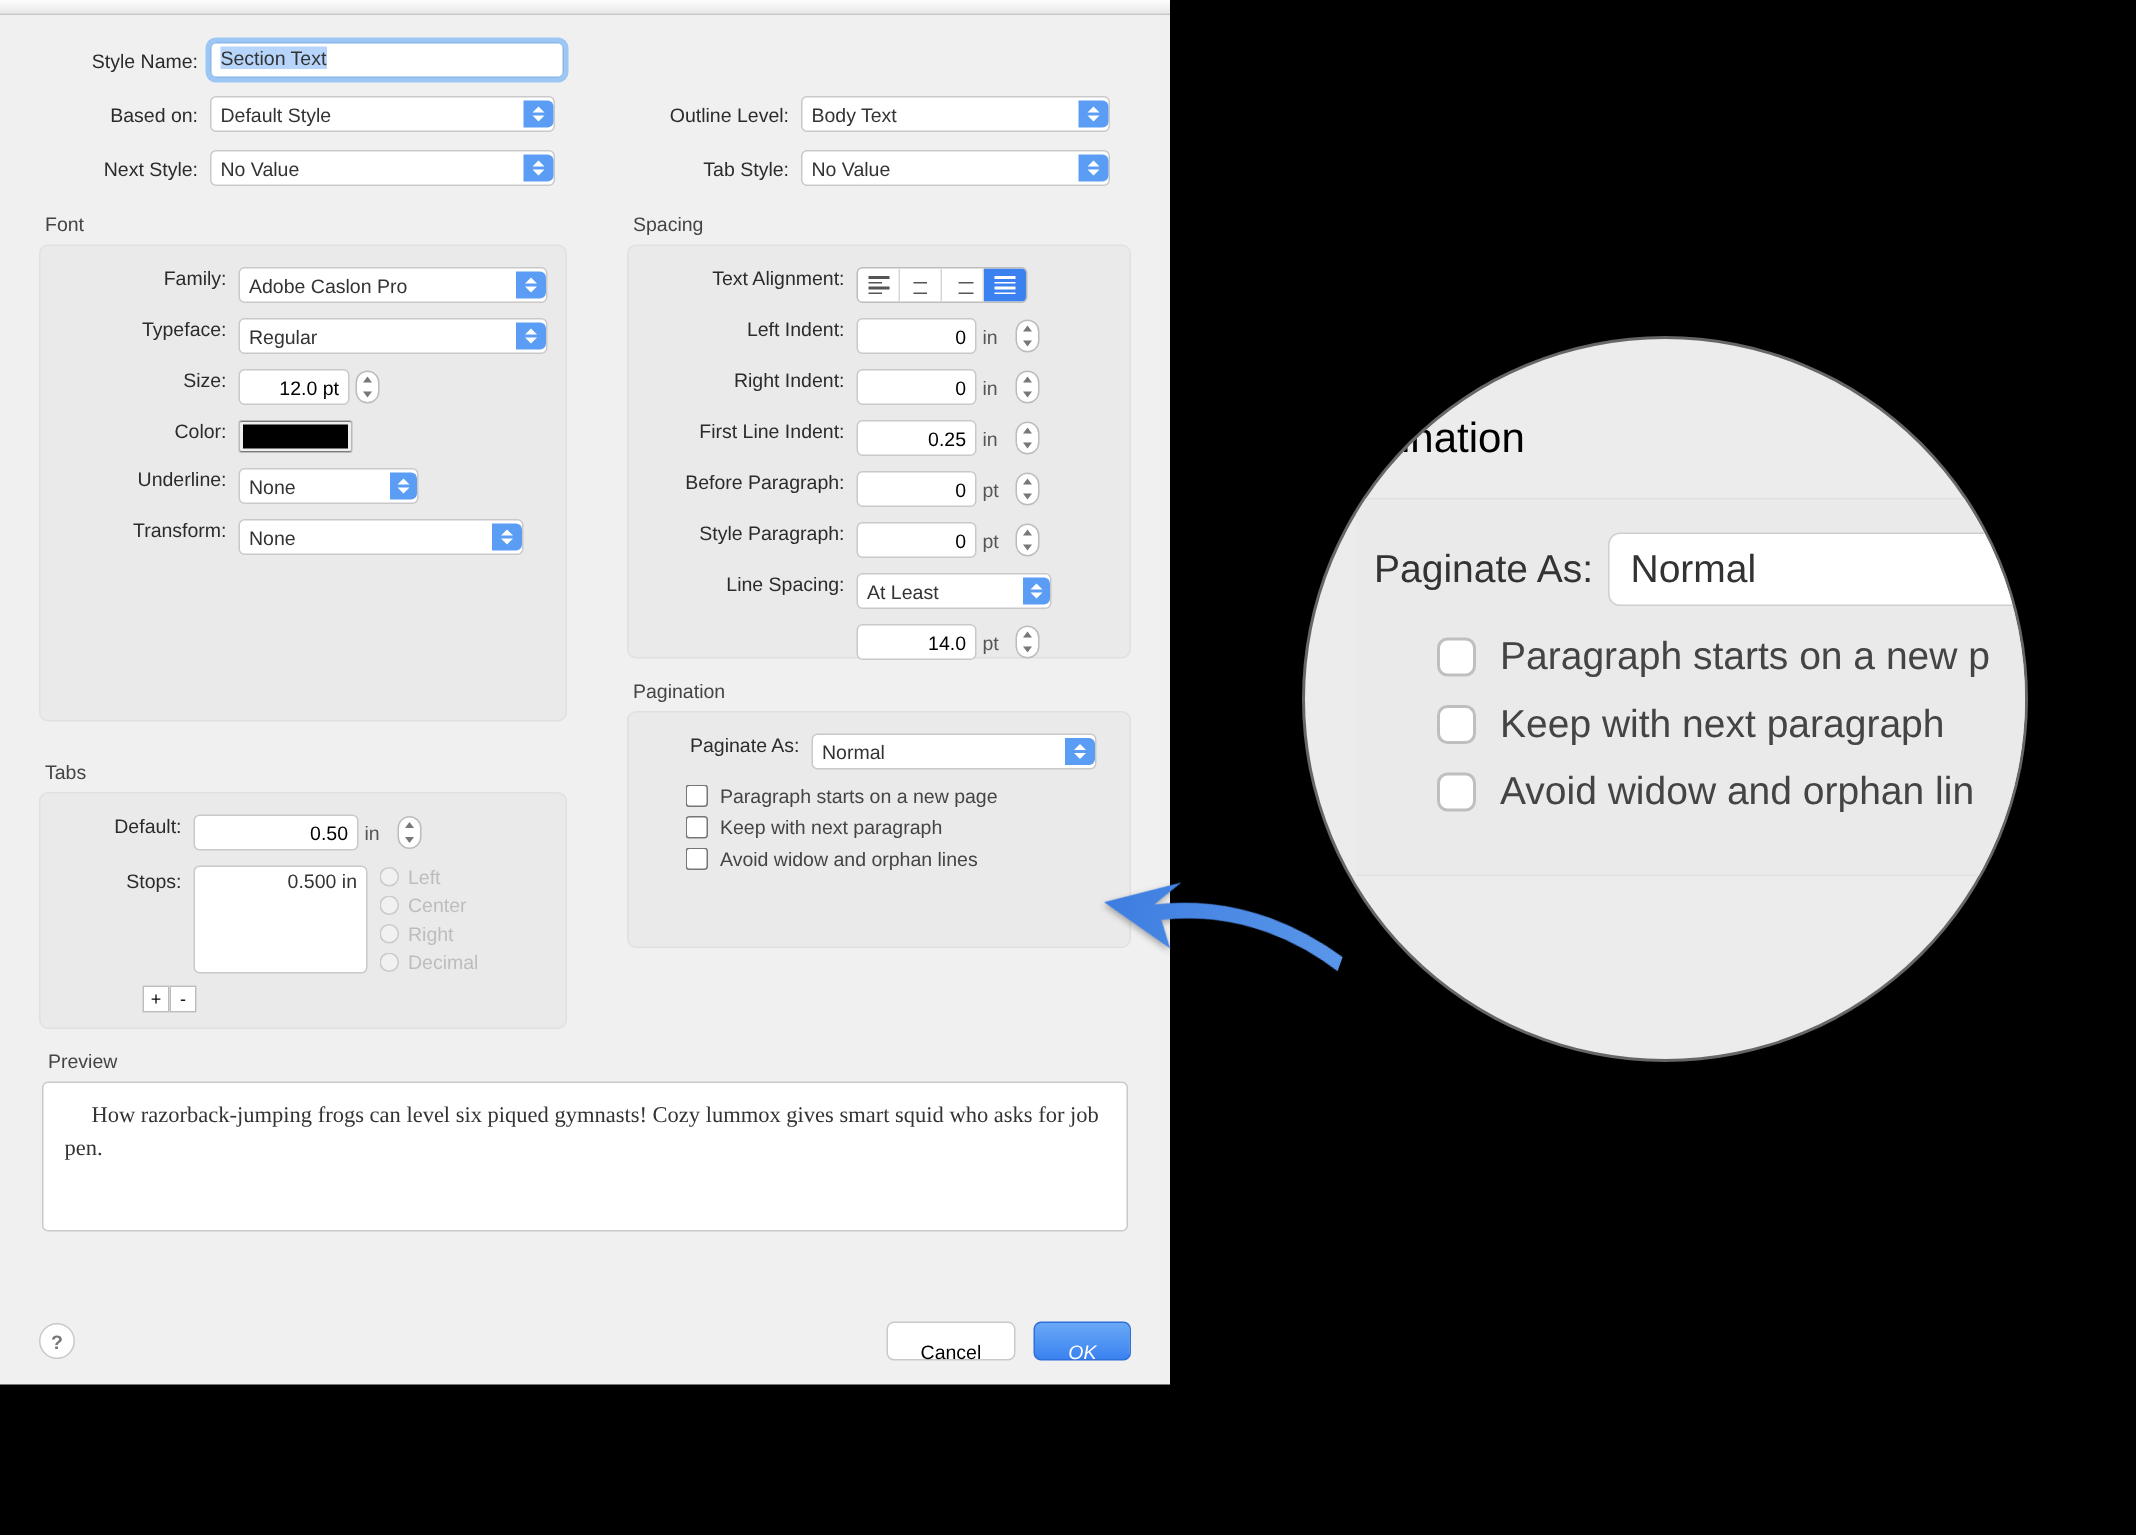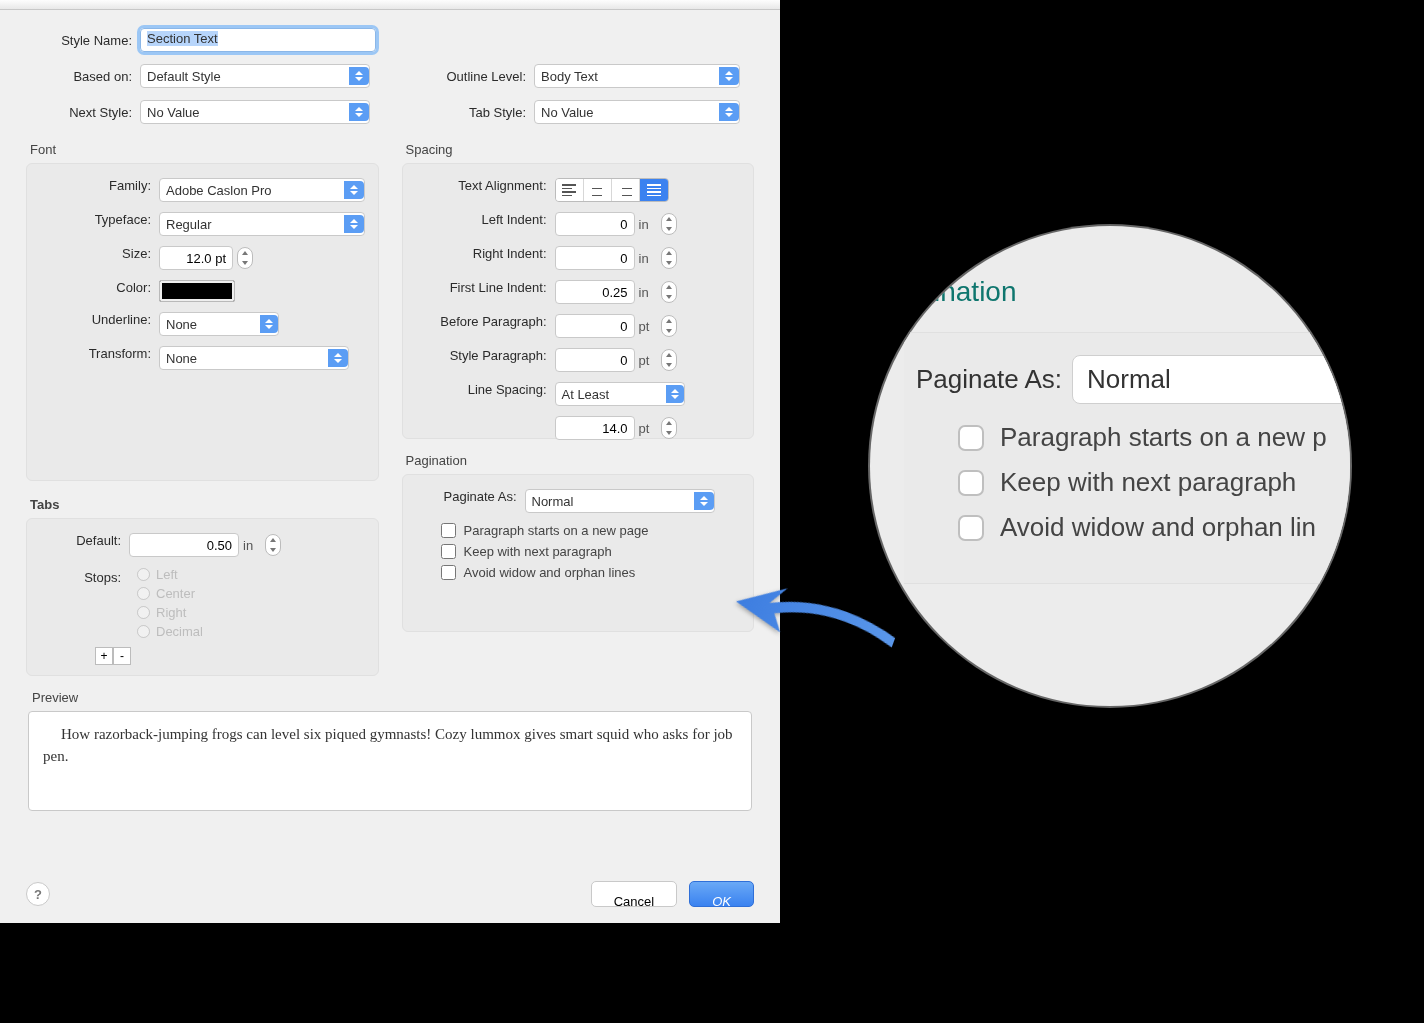--- a/index.html
+++ b/index.html
@@ -24,21 +24,21 @@
   }
   .select .selarrow::before { border-bottom:4px solid #fff; margin-bottom:2px;}
   .select .selarrow::after  { border-top:4px solid #fff;}
   .toprow .lbl { width: 114px; }
   .toprow .txtinput { width: 236px; }
   .toprow .select { width: 230px; }
   .toprow2 { display:flex; }
   .toprow2 .rightpair { margin-left: 60px; display:flex; align-items:center;}
   .toprow2 .rightpair .lbl { width: 104px;}
   .toprow2 .rightpair .select { width: 206px;}
-  .columns { display:flex; gap: 23px; margin-top: 8px;}
+  .columns { display:flex; gap: 40px; margin-top: 8px;}
   .col { flex:1; }
   .grouptitle { font-size:13px; color:#444; margin:6px 0 6px 4px;}
   .group { background:#eaeaea; border:1px solid #e0e0e0; border-radius:6px; padding:14px 12px;}
   .g-row { display:flex; align-items:flex-start; margin-bottom:10px;}
   .g-row .lbl { width:120px;}
   .g-row .select { width: 206px;}
   .g-row .numwrap { display:flex; align-items:center;}
   .numinput { width:80px; text-align:right;}
   .unit { margin-left:4px; color:#555; width:18px; }
   .stepper { width:16px; height:22px; margin-left:4px; border:1px solid #bcbcbc; border-radius:10px; background:#fff; display:flex; flex-direction:column;}
@@ -68,21 +68,21 @@
   .btn{height:26px;padding:12px 22px;border:1px solid #c9c9c9;border-radius:5px;background:#fff;font-size:13px;margin-left:12px;}
   .btn.primary{background:linear-gradient(#6aa9f6,#3a82f0);border-color:#2f6fd8;color:#fff;font-style:italic;}
 
   
   .lens {
     position:absolute; left:870px; top:226px; width:480px; height:480px;
     border-radius:50%; background:#ececec; overflow:hidden;
     box-shadow:0 0 0 2px rgba(255,255,255,.4), 0 8px 30px rgba(0,0,0,.6);
   }
   .lens-inner { position:absolute; inset:0; padding:50px 0 0 34px; font-size:26px; color:#333;}
-  .lens-title{font-size:28px;color:#0f766e;margin:0 0 24px 30px;}
+  .lens-title{font-size:28px;color:#000000;margin:0 0 24px 30px;}
   .lens-row{display:flex;align-items:center;margin:0 0 18px 0;}
   .lens-lbl{width:168px;text-align:right;padding-right:10px;}
   .lens-select{background:#fff;border:1px solid #cfcfcf;border-radius:8px;padding:8px 14px;font-size:26px;flex:1;}
   .lens-checks{margin-left:54px;margin-top:2px;}
   .lens-checks label{display:flex;align-items:center;font-size:26px;color:#444;margin-bottom:14px;}
   .lens-checks .cb{width:26px;height:26px;border:2px solid #bfbfbf;border-radius:7px;margin-right:16px;background:#fff;}
   .lens-panel-top{position:absolute;right:36px;top:30px;width:60px;height:22px;border:1px solid #dcdcdc;border-bottom:none;border-right:none;border-bottom-right-radius:10px;background:#fff; border-bottom-left-radius:8px;}
   .arrow {
     position:absolute; left:726px; top:580px; transform:rotate(20deg);
   }
@@ -180,35 +180,40 @@
             </div>
           <div class="g-row">
               <div class="lbl">Transform:</div>
             <div class="select" style="width:190px;">
                 <span>None</span>
                 <span class="selarrow"></span>
               </div>
             </div>
         </div>
 
-        <div class="grouptitle" style="margin-top:16px;font-weight:bold;">Tabs</div>
+        <div class="grouptitle" style="margin-top:26px;">Tabs</div>
         <div class="group tabs-group" style="height:158px;">
           <div class="g-row">
               <div class="lbl" style="width:90px;">Default:</div>
             <div class="numwrap">
                 <input class="numinput input-num-right" value="0.50" style="">
                 <span class="unit">in</span>
             <div class="stepper">
                   <div class="up"></div>
                   <div class="dn"></div>
                 </div>
               </div>
             </div>
           <div class="tabs-row-flex">
             <div class="lbl" style="width:90px;padding-top:3px;">Stops:</div>
+            <div>
+              <div class="stops-input">
+                  <div>0.500 in</div>
+                </div>
+            </div>
             <div class="radios">
               <label>
                   <input type="radio" disabled="" style="">
                   <span>Left</span>
                 </label>
               <label>
                   <input type="radio" disabled="" style="">
                   <span>Center</span>
                 </label>
               <label>

